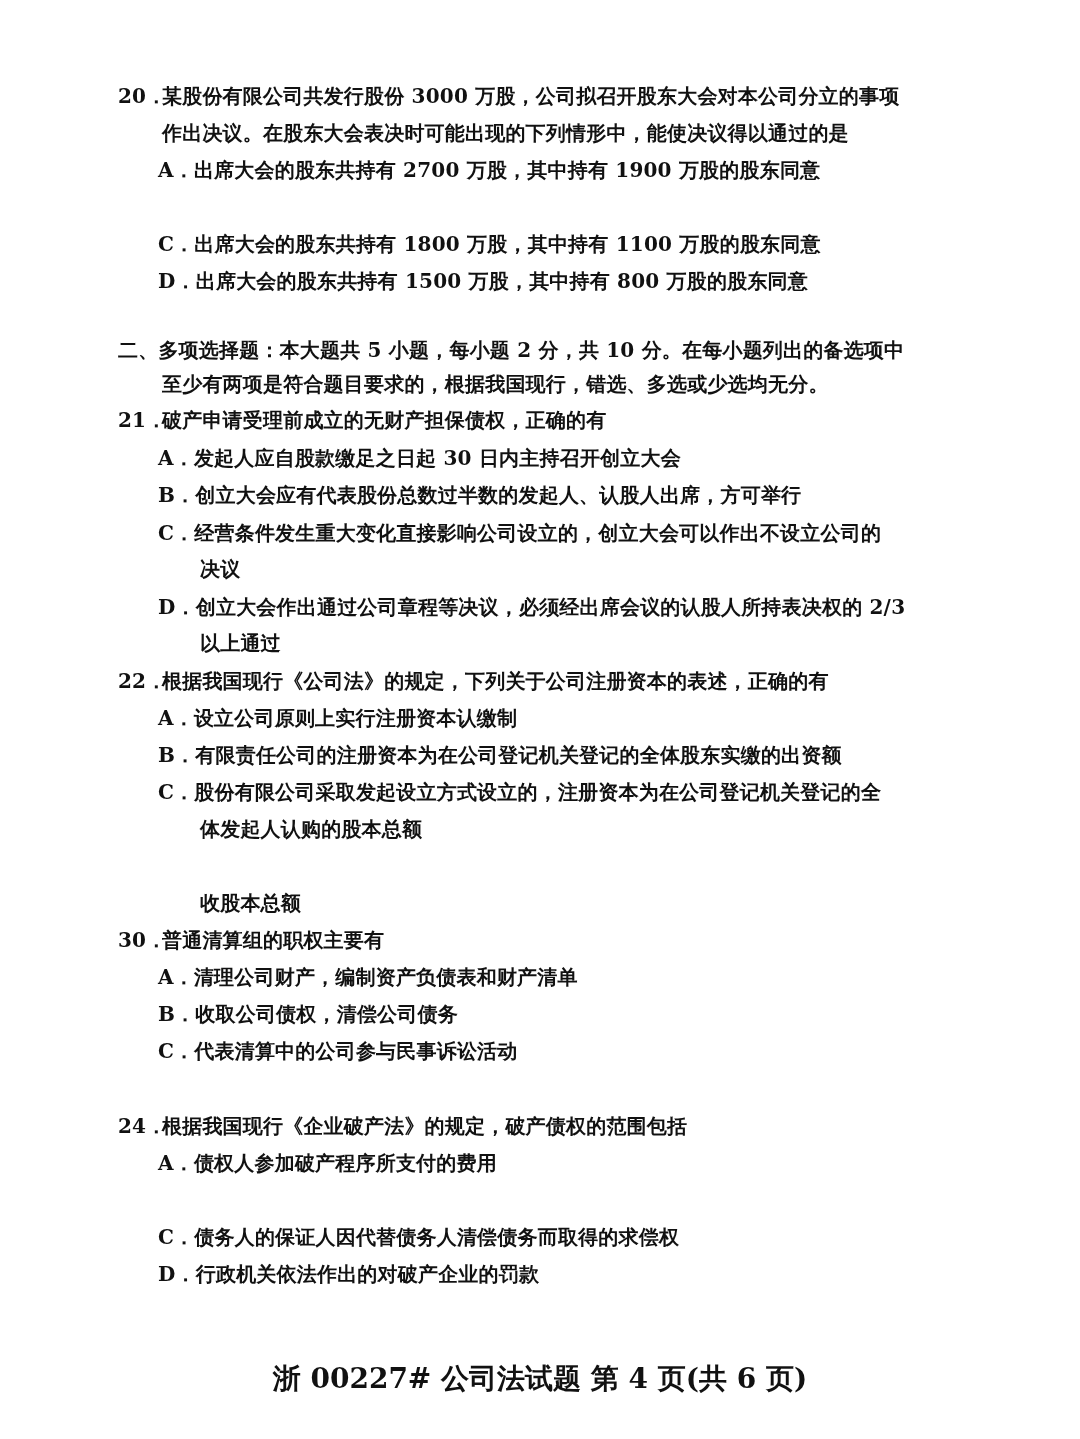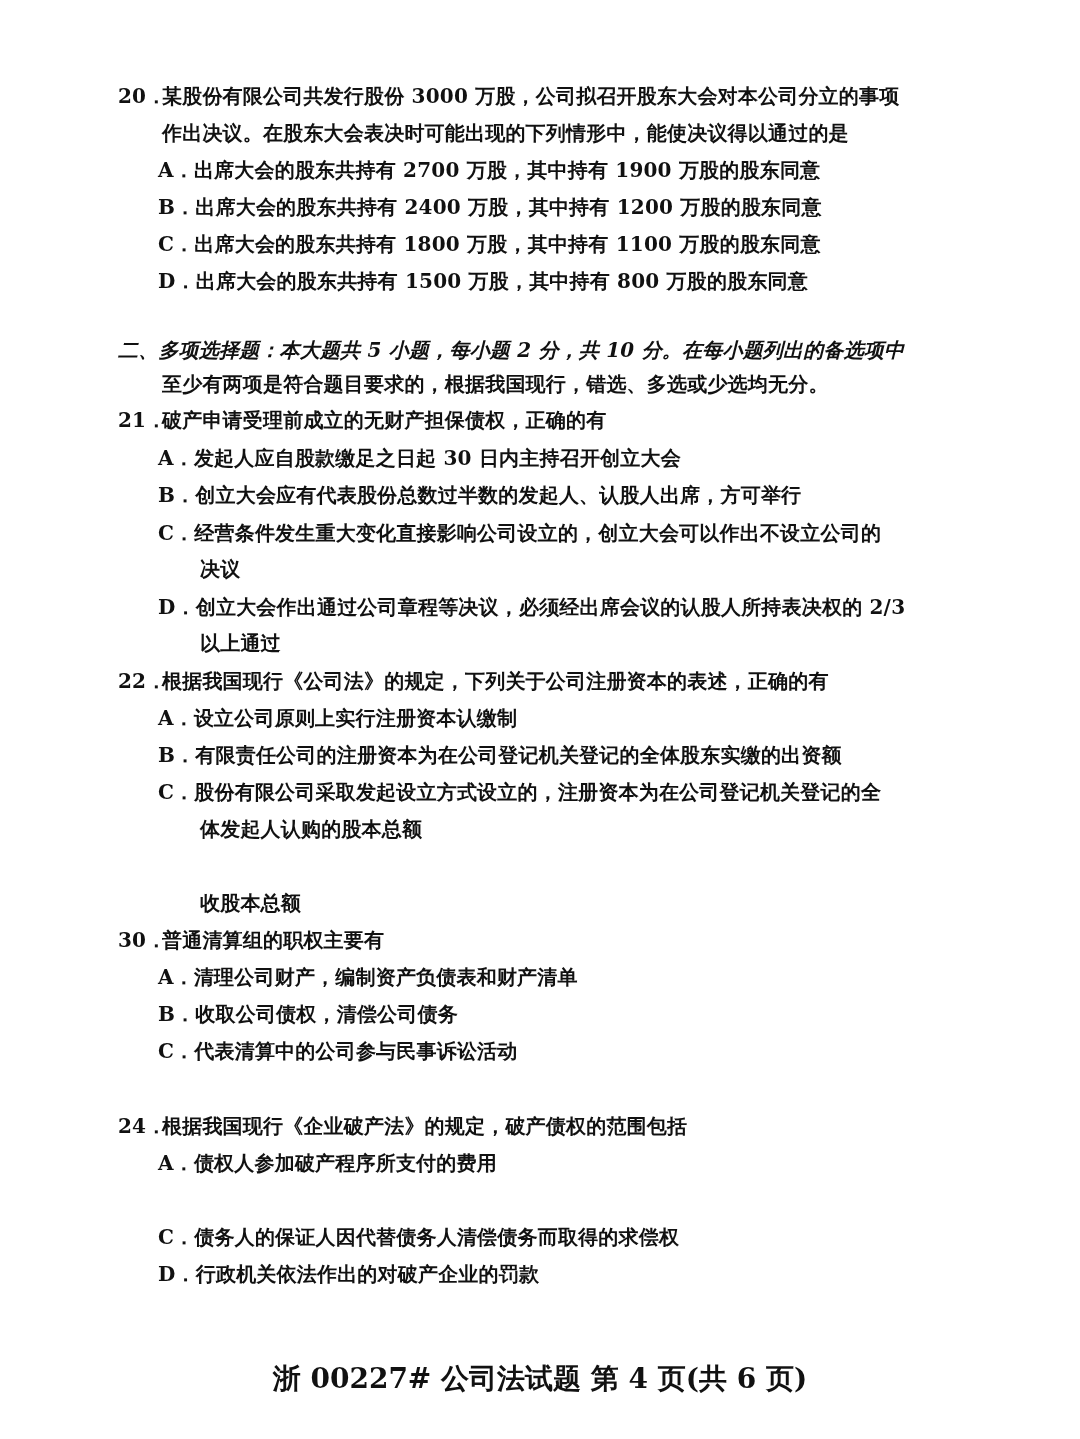--- a/index.html
+++ b/index.html
@@ -28,25 +28,24 @@
 <body>
 
 <div class="page">
 
   <div class="line" style="top:74px;left:0;">
     <span class="qnum">20．</span>
     <span class="qtext">某股份有限公司共发行股份 3000 万股，公司拟召开股东大会对本公司分立的事项</span>
   </div>
   <div class="line" style="top:111px;left:162px;">作出决议。在股东大会表决时可能出现的下列情形中，能使决议得以通过的是</div>
   <div class="line opt" style="top:148px;">A．出席大会的股东共持有 2700 万股，其中持有 1900 万股的股东同意</div>
-  <div class="line opt" style="top:185px;">B．出席大会的股东共持有 2400 万股，其中持有 1200 万股的股东同意</div>
   <div class="line opt" style="top:222px;">C．出席大会的股东共持有 1800 万股，其中持有 1100 万股的股东同意</div>
   <div class="line opt" style="top:259px;">D．出席大会的股东共持有 1500 万股，其中持有 800 万股的股东同意</div>
 
-  <div class="line sec" style="top:328px;font-style:italic;">二、多项选择题：本大题共 5 小题，每小题 2 分，共 10 分。在每小题列出的备选项中</div>
+  <div class="line sec" style="top:328px;">二、多项选择题：本大题共 5 小题，每小题 2 分，共 10 分。在每小题列出的备选项中</div>
   <div class="line sec-cont" style="top:362px;">至少有两项是符合题目要求的，根据我国现行，错选、多选或少选均无分。</div>
 
   <div class="line" style="top:398px;left:0;">
     <span class="qnum">21．</span>
     <span class="qtext">破产申请受理前成立的无财产担保债权，正确的有</span>
   </div>
   <div class="line opt" style="top:436px;">A．发起人应自股款缴足之日起 30 日内主持召开创立大会</div>
   <div class="line opt" style="top:473px;">B．创立大会应有代表股份总数过半数的发起人、认股人出席，方可举行</div>
   <div class="line opt" style="top:511px;">C．经营条件发生重大变化直接影响公司设立的，创立大会可以作出不设立公司的</div>
   <div class="line cont" style="top:547px;">决议</div>

